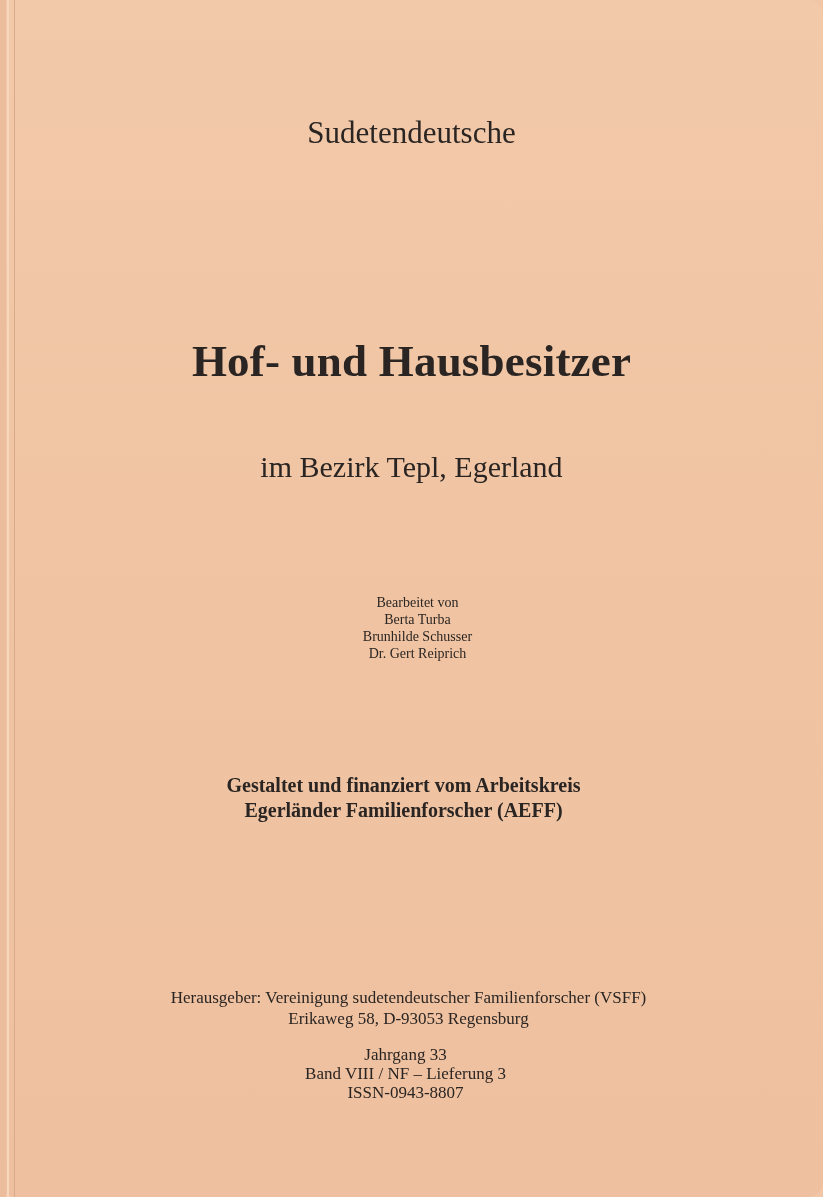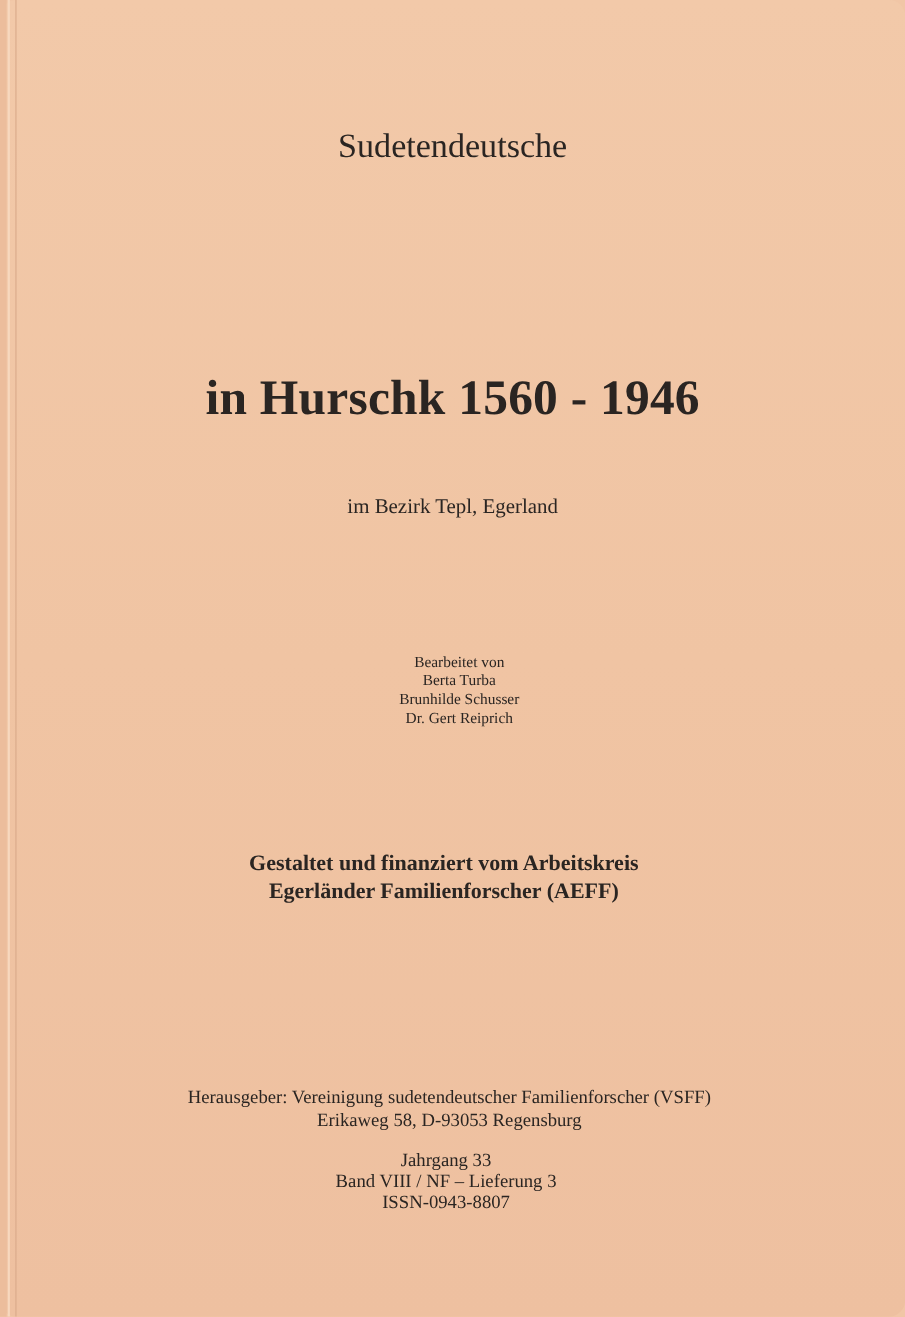--- a/index.html
+++ b/index.html
@@ -24,41 +24,41 @@
     background:#f7d8be;
   }
   .spine-line2 {
     position:absolute; left:14px; top:0; width:1px; height:1197px;
     background:#d9aa8a;
   }
   .block { position:absolute; left:0; width:823px; text-align:center; }
   .series-title { top:114px; font-size:31px; line-height:38px; }
   .issue { top:228px; font-size:18px; }
   .main-title { top:334px; font-weight:bold; font-size:45px; line-height:55px; letter-spacing:0.2px; }
-  .subtitle { top:450px; font-size:19px; }
+  .subtitle { top:450px; font-size:30px; }
   .editors { top:594px; font-size:14px; line-height:17px; left:6px; }
   .sponsor { top:773px; font-weight:bold; font-size:20px; line-height:25px; left:-8px; }
   .publisher { top:987px; font-size:17px; line-height:21px; left:-3px; }
   .volume { top:1045px; font-size:17px; line-height:19px; left:-6px; }
 </style>
 </head>
 <body>
 
 <div class="cover">
   <div class="spine-left"></div>
   <div class="spine-line1"></div>
   <div class="spine-line2"></div>
 
   <div class="block series-title">
     <div>Sudetendeutsche</div>
   </div>
 
 
   <div class="block main-title">
-    <div>in Hurschk 1560 - 1946</div>
+    <div>Hof- und Hausbesitzer</div>
   </div>
 
   <div class="block subtitle">im Bezirk Tepl, Egerland</div>
 
   <div class="block editors">
     <div>Bearbeitet von</div>
     <div>Berta Turba</div>
     <div>Brunhilde Schusser</div>
     <div>Dr. Gert Reiprich</div>
   </div>

